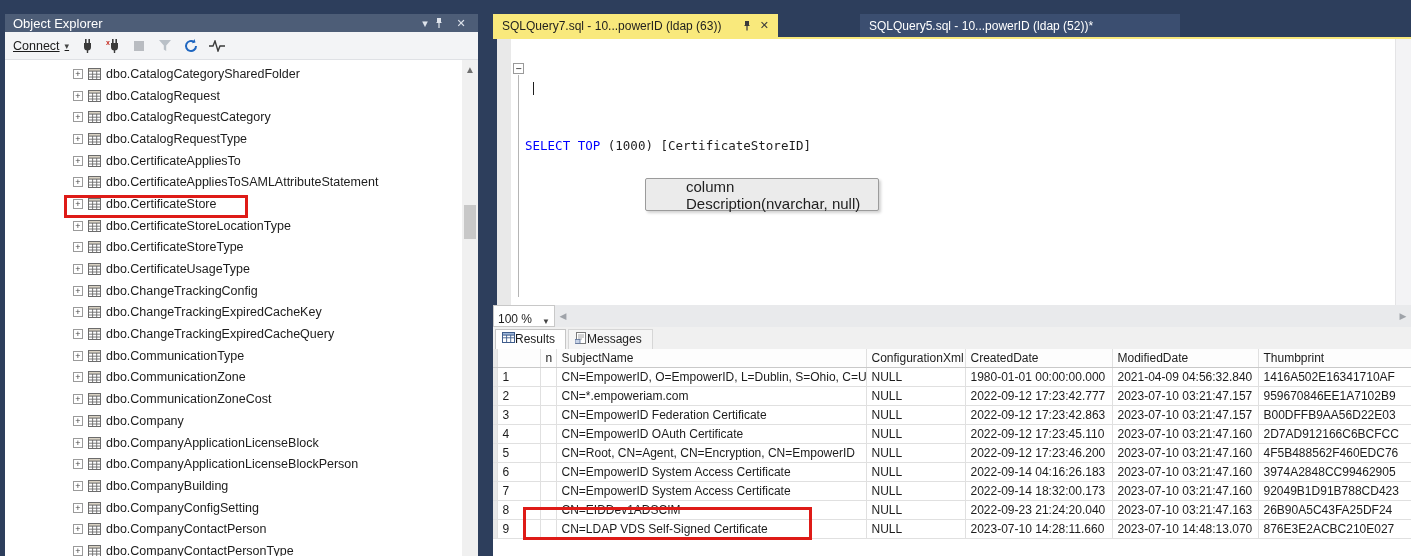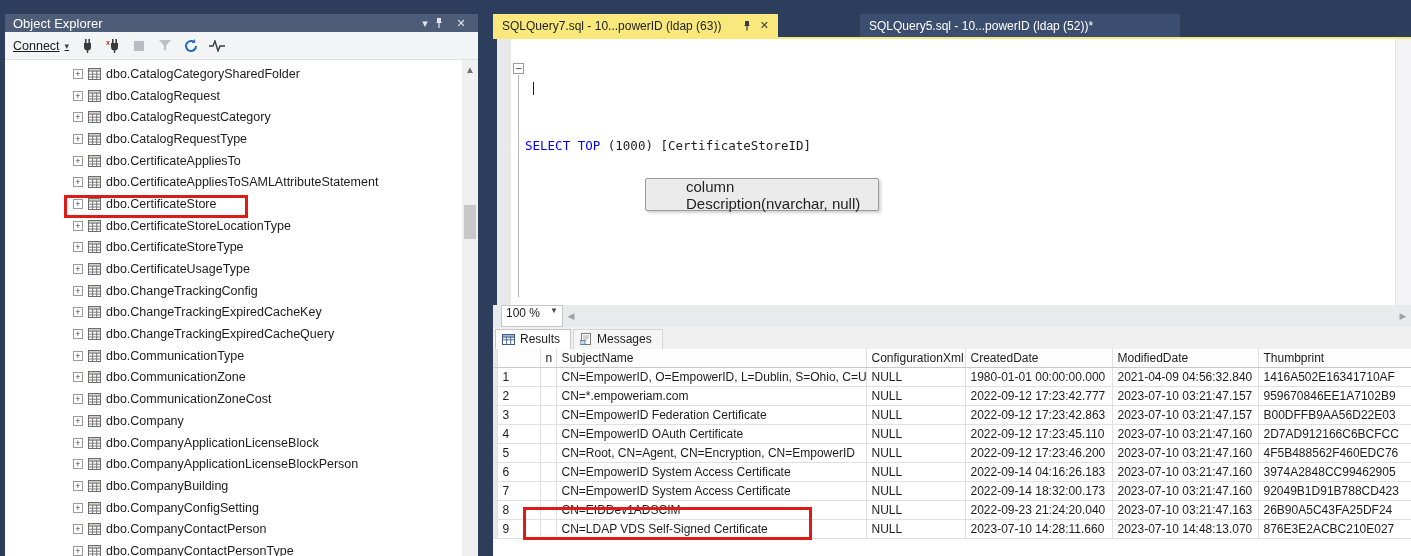--- a/index.html
+++ b/index.html
@@ -48,29 +48,29 @@
   .codeline .kw { color:#0000ff; }
   .codeline.colline { padding-left:89px;margin-top:40px; }
   .caret { display:inline-block; width:1px; height:13px; background:#1e1e1e; vertical-align:-2px; margin-right:1px; }
   .fold-box { position:absolute; left:20px; top:24px; width:11px; height:11px; border:1px solid #9a9a9a; background:#fff; color:#333; font-size:10px; line-height:9px; text-align:center; font-family:"DejaVu Sans Mono", monospace; }
   .fold-line { position:absolute; left:25px; top:36px; height:222px; width:1px; background:#b5b5b5; }
   .ed-vscroll { position:absolute; right:0; top:0; bottom:0; width:16px; background:#f3f3f5; border-left:1px solid #e4e4e6; }
   .tooltip { position:absolute; left:152px; top:139px; width:234px; height:33px; background:#ebebeb; border:1px solid #9b9b9b; border-radius:2px; display:flex; align-items:center; justify-content:center; font-size:15px; color:#1e1e1e; box-shadow:2px 2px 3px rgba(0,0,0,.18);padding-left:40px; }
 
   
   .ed-bottom { height:22px; display:flex; flex:0 0 auto; background:#e9eaec; align-items:stretch; }
-  .zoom-box { width:62px; background:#fff; border:1px solid #c8c8c8; display:flex; align-items:flex-start; font-size:12px; color:#1c1c1c; padding:0 4px; gap:6px;margin-left:8px; }
+  .zoom-box { width:62px; background:#fff; border:1px solid #c8c8c8; display:flex; align-items:flex-end; font-size:12px; color:#1c1c1c; padding:0 4px; gap:6px; }
   .zoom-box .zcaret { font-size:8px; color:#444; margin-left:auto; }
   .h-arrow { width:16px; display:flex; align-items:center; justify-content:center; color:#9fa3a9; font-size:9px; }
   .h-track { flex:1; }
 
   
   .results { flex:1; display:flex; flex-direction:column; background:#fff; }
   .res-tabs { height:22px; background:#f0f0f0; display:flex; align-items:flex-end; padding-left:2px; flex:0 0 auto; }
-  .res-tab { font-size:12px; color:#1c1c1c; display:flex; align-items:center; gap:5px; padding:2px 10px 3px 6px; }
+  .res-tab { font-size:12px; color:#1c1c1c; display:flex; padding:2px 10px 3px 6px; }
   .res-tab.active { background:#fff; border:1px solid #c6c6c6; border-bottom:none; }
   .res-tab.idle { border:1px solid #d6d6d6; border-bottom:none; background:#f5f5f5; margin-left:2px; }
   .grid-area { flex:1; overflow:hidden; }
   table.grid { border-collapse:collapse; table-layout:fixed; width:918px; font-size:12px; color:#1c1c1c; }
   table.grid th, table.grid td { border-right:1px solid #e0e0e0; border-bottom:1px solid #e0e0e0; overflow:hidden; white-space:nowrap; text-align:left; font-weight:normal; padding:0 5px; }
   table.grid th { height:18px; background:#fdfdfd; border-bottom:1px solid #c9c9c9; }
   table.grid td { height:19px; background:#fff; }
   td.gut, th.gut { background:#e8e8e8 !important; border-bottom:none; padding:0; }
   td.rownum { background:#fdfdfd; color:#1c1c1c; padding-left:7px; }
   td.nullcell, td.ncol { background:#ffffe1; }

